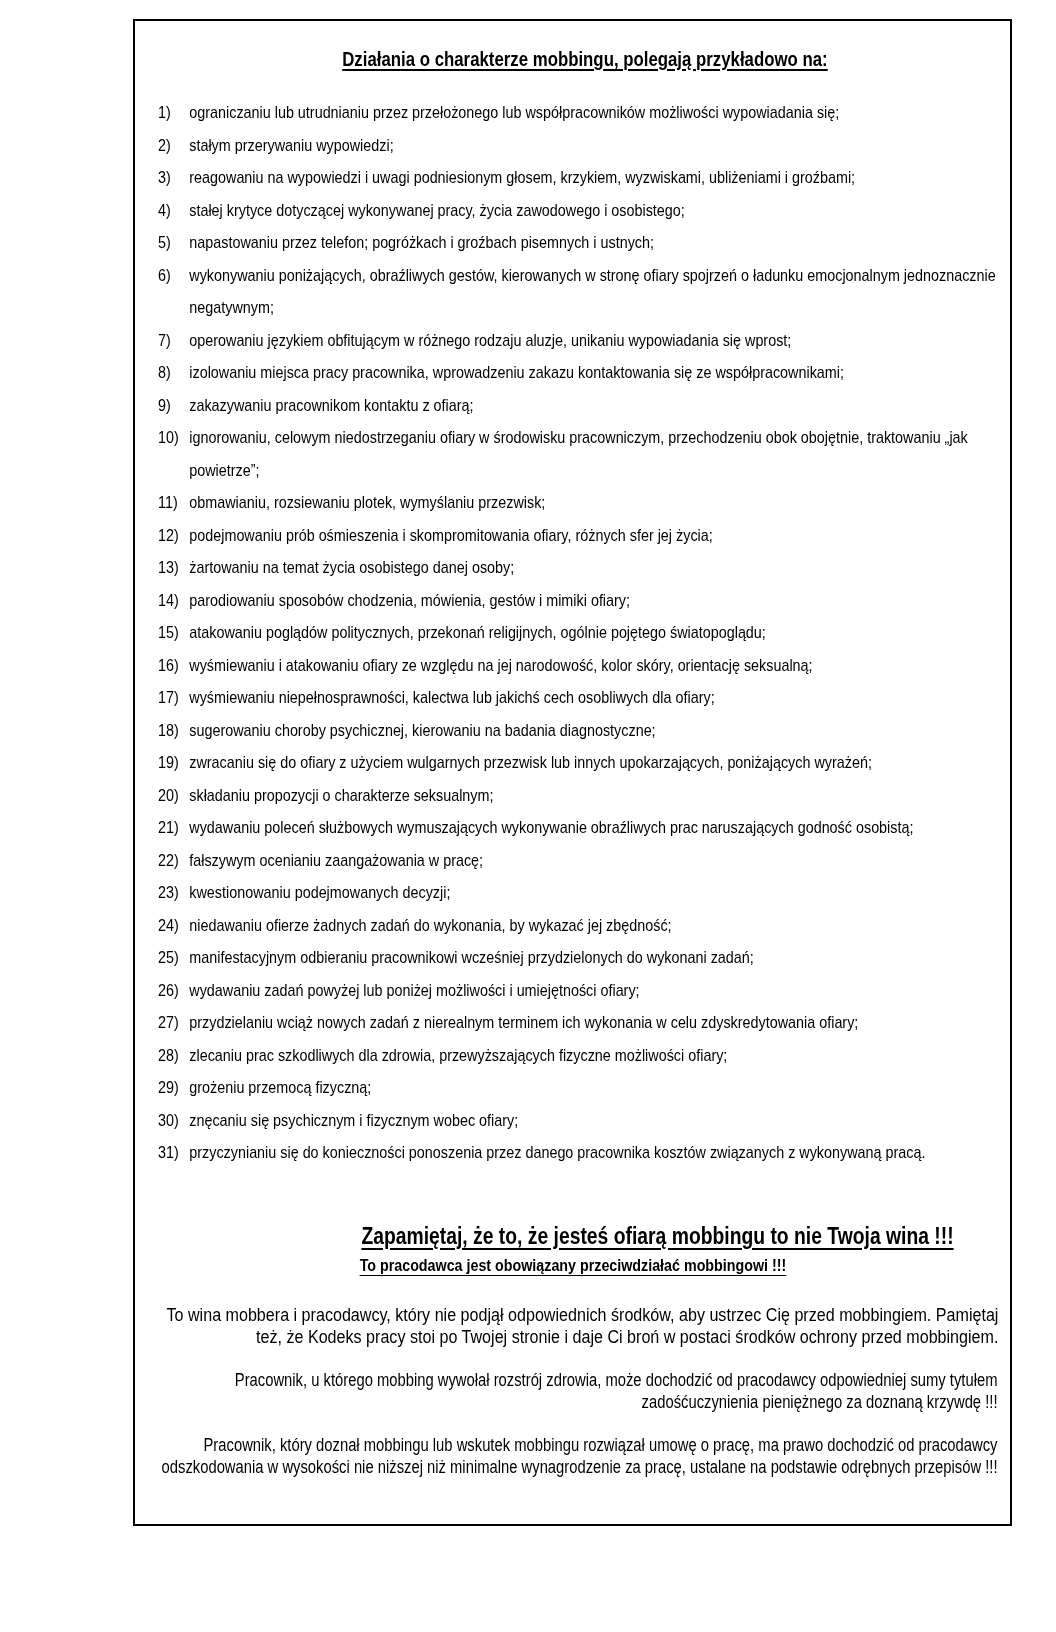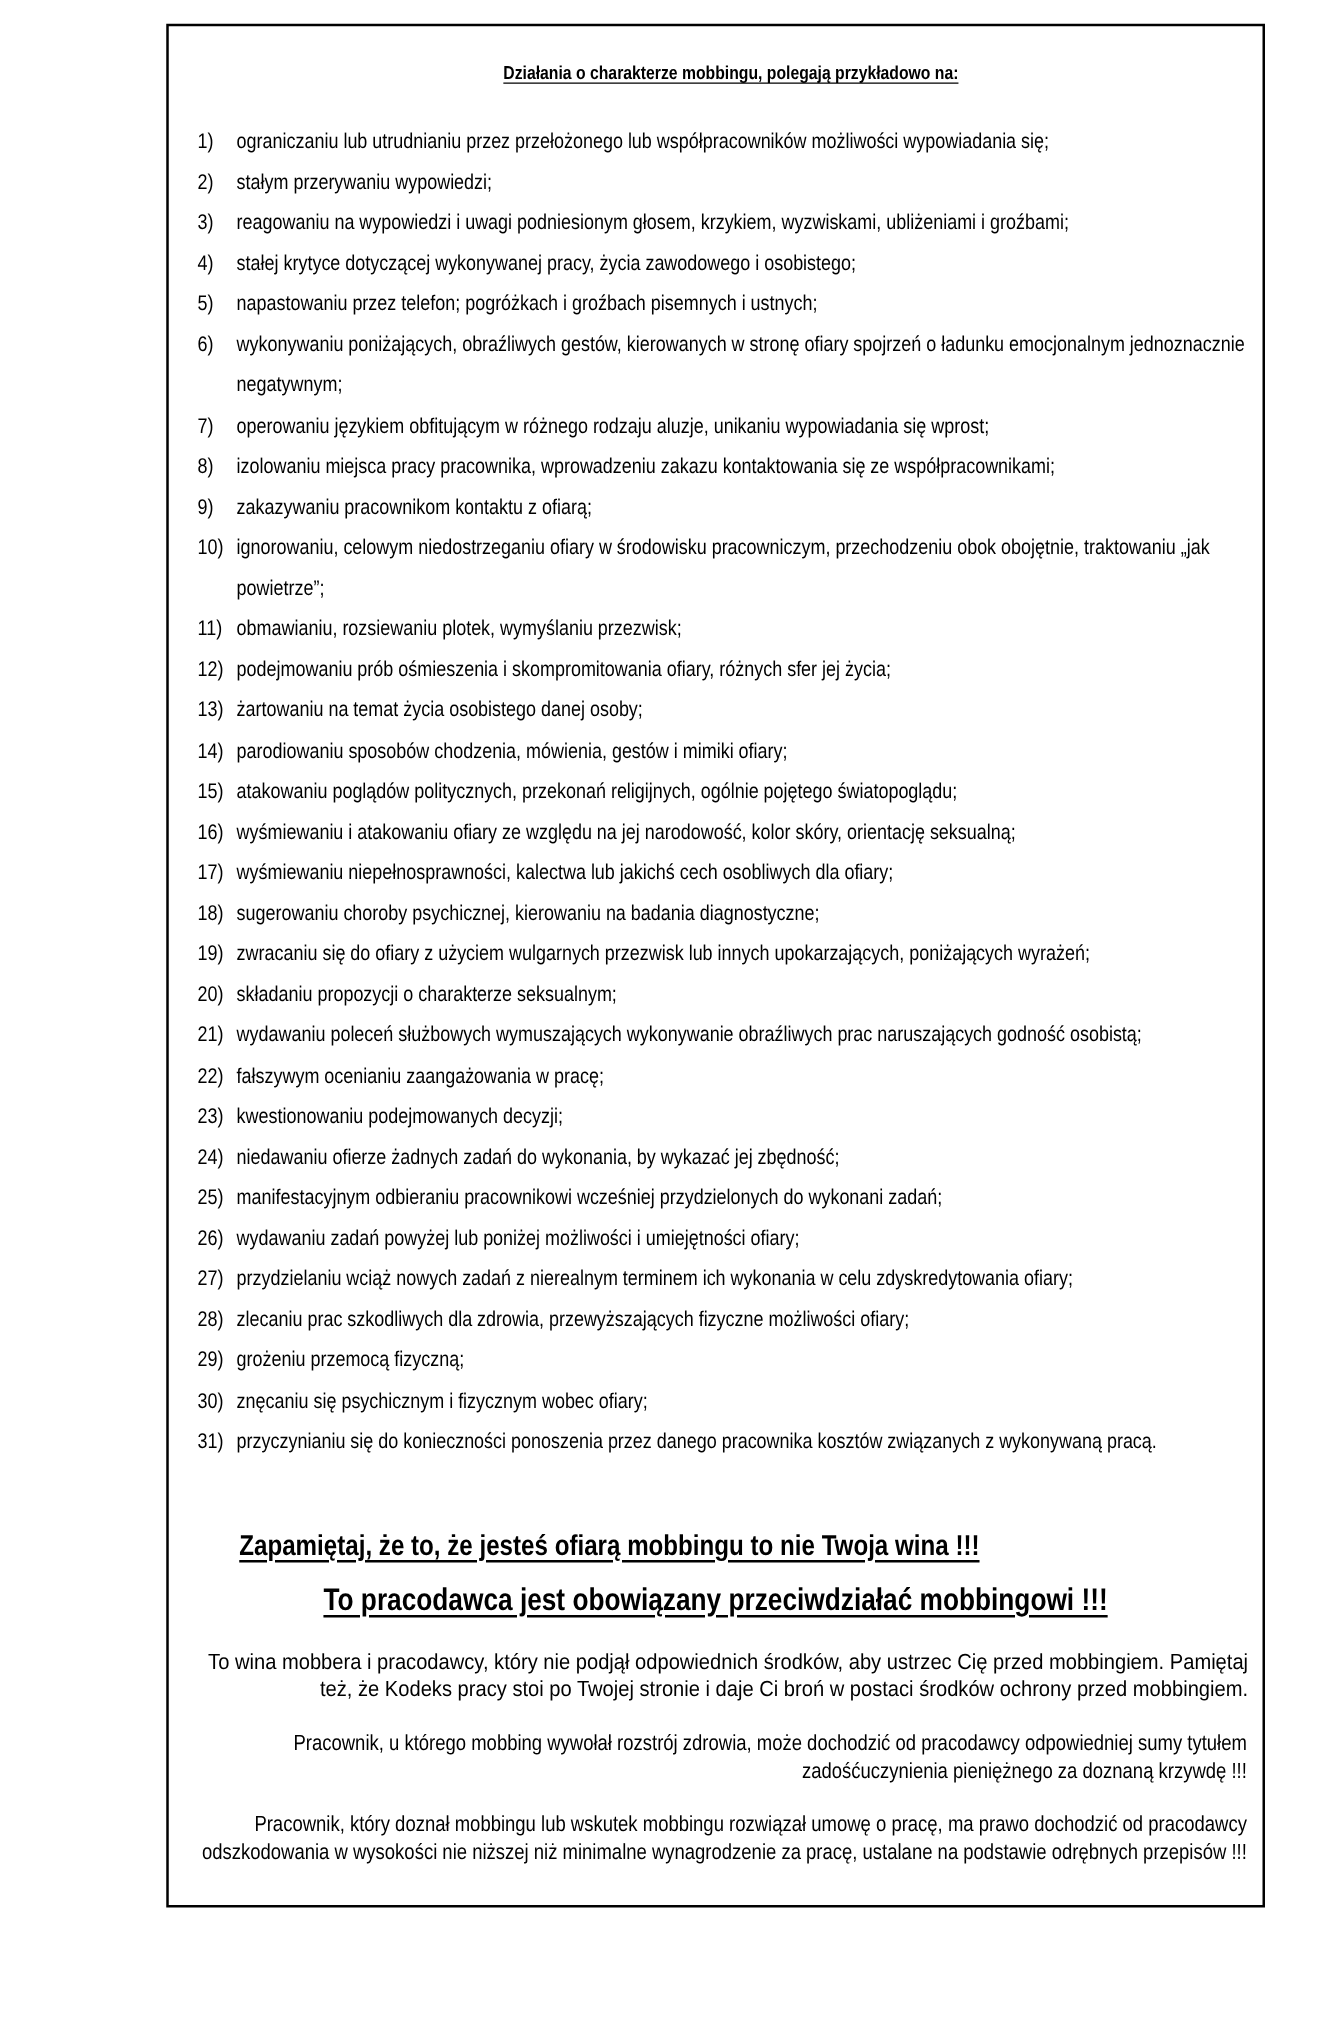--- a/index.html
+++ b/index.html
@@ -38,21 +38,21 @@
   }
   .squeeze-inline {
     display: inline-block;
     transform: scaleX(0.84);
     transform-origin: center top;
     white-space: nowrap;
   }
   .doc-title-wrap {
     margin-top: 26px;
     text-align: center;
-    font-size: 15px;
+    font-size: 20px;
     font-weight: bold;
     line-height: 24px;
     margin-left: 24px;
   }
   .doc-title-wrap .u {
     text-decoration: underline;
     text-underline-offset: 3px;
   }
   .mobbing-list {
     margin-left: 23px;
@@ -67,29 +67,28 @@
   .list-item .num {
     flex: 0 0 37px;
     white-space: nowrap;
   }
   .list-item .txt {
     flex: 1 1 auto;
     padding-right: 22px;
   }
   .emphasis-1 {
     margin-top: 50px;
-    text-align: left;
+    text-align: right;
     font-size: 23px;
     font-weight: bold;
     line-height: 32px;
   }
   .emphasis-2 {
-    margin-top: 14px;
     text-align: center;
-    font-size: 25px;
+    font-size: 17px;
     font-weight: bold;
     line-height: 28px;
   }
   .emphasis-1 .u, .emphasis-2 .u {
     text-decoration: underline;
     text-underline-offset: 4px;
   }
   .paragraphs {
     margin: 24px 10px 0 10px;
     font-size: 17.5px;

